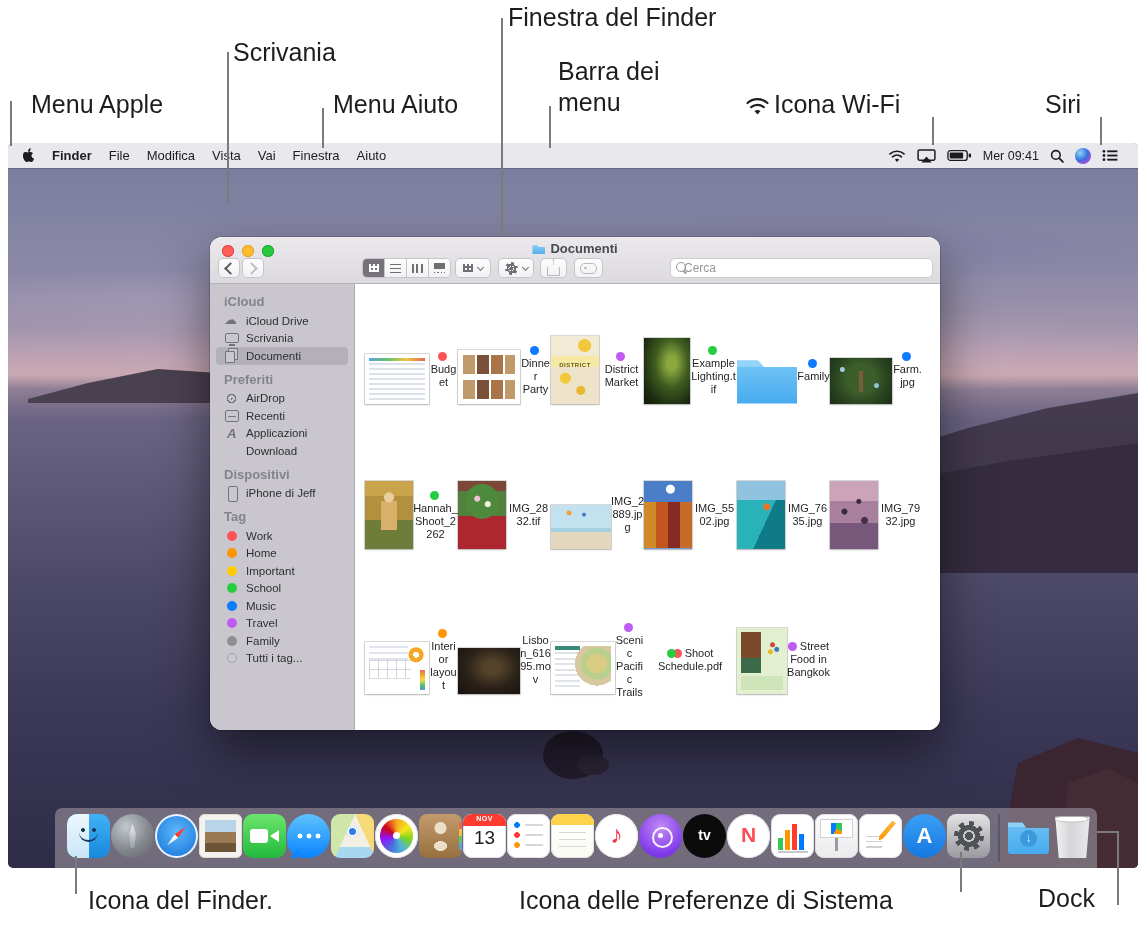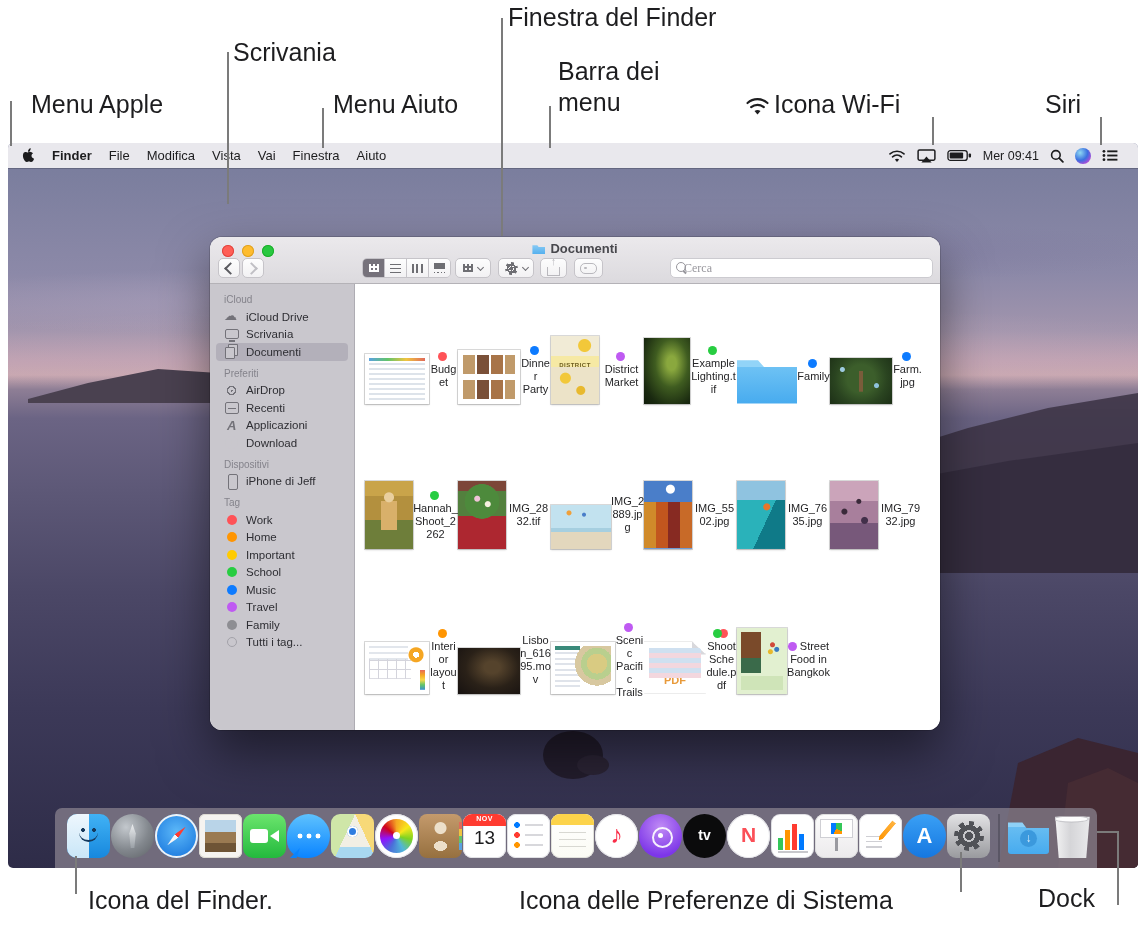--- a/index.html
+++ b/index.html
@@ -56,28 +56,28 @@
   .g-gear{width:13px;height:13px;border-radius:50%;
     background:radial-gradient(circle,currentColor 0 2px,transparent 2px 3px,currentColor 3px 4.5px,transparent 4.5px),repeating-conic-gradient(currentColor 0 25deg,transparent 25deg 60deg);}
   .chev{width:4px;height:4px;border-right:1.5px solid currentColor;border-bottom:1.5px solid currentColor;transform:rotate(45deg);margin-left:5px;margin-top:-2px;}
   .g-chevl{width:7px;height:7px;border-left:2px solid #5a5a5f;border-bottom:2px solid #5a5a5f;transform:rotate(45deg);margin-left:3px;}
   .g-chevr{width:7px;height:7px;border-left:2px solid #c0bfc4;border-bottom:2px solid #c0bfc4;transform:rotate(-135deg);margin-right:3px;}
   .g-share{position:relative;width:11px;height:8px;border:1.5px solid #b9b8bd;border-top:none;margin-top:6px;}
   .g-share:after{content:"\2191";position:absolute;left:50%;top:-12px;transform:translateX(-50%);font-size:11px;color:#b9b8bd;}
   .g-tag{position:relative;width:15px;height:9px;border:1.5px solid #b9b8bd;border-radius:5px;}
   .g-tag:after{content:"";position:absolute;left:3px;top:3px;width:2.5px;height:2.5px;border-radius:50%;background:#b9b8bd;}
   .search{position:absolute;left:460px;top:0;width:263px;height:20px;box-sizing:border-box;border:1px solid #cccbd0;border-radius:5px;
-    background:#fff;font-size:12px;color:#1c1c1e;padding-left:13px;outline:none;font-family:Liberation Serif, serif;}
+    background:#fff;font-size:12px;color:#1c1c1e;padding-left:13px;outline:none;font-family:Liberation Sans, sans-serif;}
   .search::placeholder{color:#98979d;}
   .search-mag{position:absolute;left:466px;top:4px;width:8px;height:8px;border:1.5px solid #98979d;border-radius:50%;}
   .search-mag:after{content:"";position:absolute;left:7px;top:7px;width:4px;height:1.5px;background:#98979d;transform:rotate(45deg);transform-origin:0 0;}
 
   .wbody{display:flex;height:447px;}
   .sidebar{width:145px;background:#c9c7cd;border-right:1px solid #aeacb3;padding-top:10px;box-sizing:border-box;flex:0 0 auto;}
-  .sb-h{font-size:10px;font-weight:400;color:#84838b;padding:0 0 3px 14px;margin-top:7px;}
+  .sb-h{font-size:13px;font-weight:700;color:#84838b;padding:0 0 3px 14px;margin-top:7px;}
   .sb-h:first-child{margin-top:0;}
   .sb-row{display:flex;align-items:center;height:17.5px;padding-left:14px;margin:0 6px 0 6px;padding-left:8px;border-radius:4px;font-size:11.5px;color:#2e2e33;}
   .sb-row.sel{background:#b3b0ba;}
   .si{position:relative;width:16px;height:15px;margin-right:6px;color:#737279;flex:0 0 auto;}
   .si-cloud:before{content:"\2601";font-size:13px;position:absolute;left:0;top:-1px;}
   .si-desktop:before{content:"";position:absolute;left:1px;top:2px;width:12px;height:8px;border:1.5px solid currentColor;border-radius:2px;}
   .si-desktop:after{content:"";position:absolute;left:5px;bottom:0;width:6px;height:1.5px;background:currentColor;}
   .si-documents:before{content:"";position:absolute;left:1px;top:3px;width:8px;height:10px;border:1.5px solid currentColor;border-radius:1px;background:#c9c7cd;box-shadow:3px -3px 0 -1px #c9c7cd,3px -3px 0 0 currentColor;}
   .si-airdrop:before{content:"";position:absolute;left:1px;top:1px;width:13px;height:13px;border-radius:50%;
     background:repeating-radial-gradient(circle at 50% 50%,currentColor 0 1px,transparent 1px 3.5px);}
@@ -561,25 +561,20 @@
               </div>
               <div class="flabel">Lisbon_61695.mov</div>
             </div>
             <div class="fcell">
               <div class="ficon">
                 <div class="thumb t-map"></div>
               </div>
               <div class="flabel"><span class="fdot" style="background: rgb(191, 90, 242);"></span>Scenic Pacific Trails</div>
             </div>
             <div class="fcell">
-              <div class="ficon">
-                <div class="thumb t-pdf">
-                  <span class="ov ov-pdf">PDF</span>
-                </div>
-              </div>
               <div class="flabel"><span class="fdot" style="background: rgb(39, 205, 65);"></span><span class="fdot" style="background: rgb(255, 82, 87);"></span>Shoot Schedule.pdf</div>
             </div>
             <div class="fcell">
               <div class="ficon">
                 <div class="thumb t-street"></div>
               </div>
               <div class="flabel"><span class="fdot" style="background: rgb(191, 90, 242);"></span>Street Food in Bangkok</div>
             </div>
           </div>
       </div>

